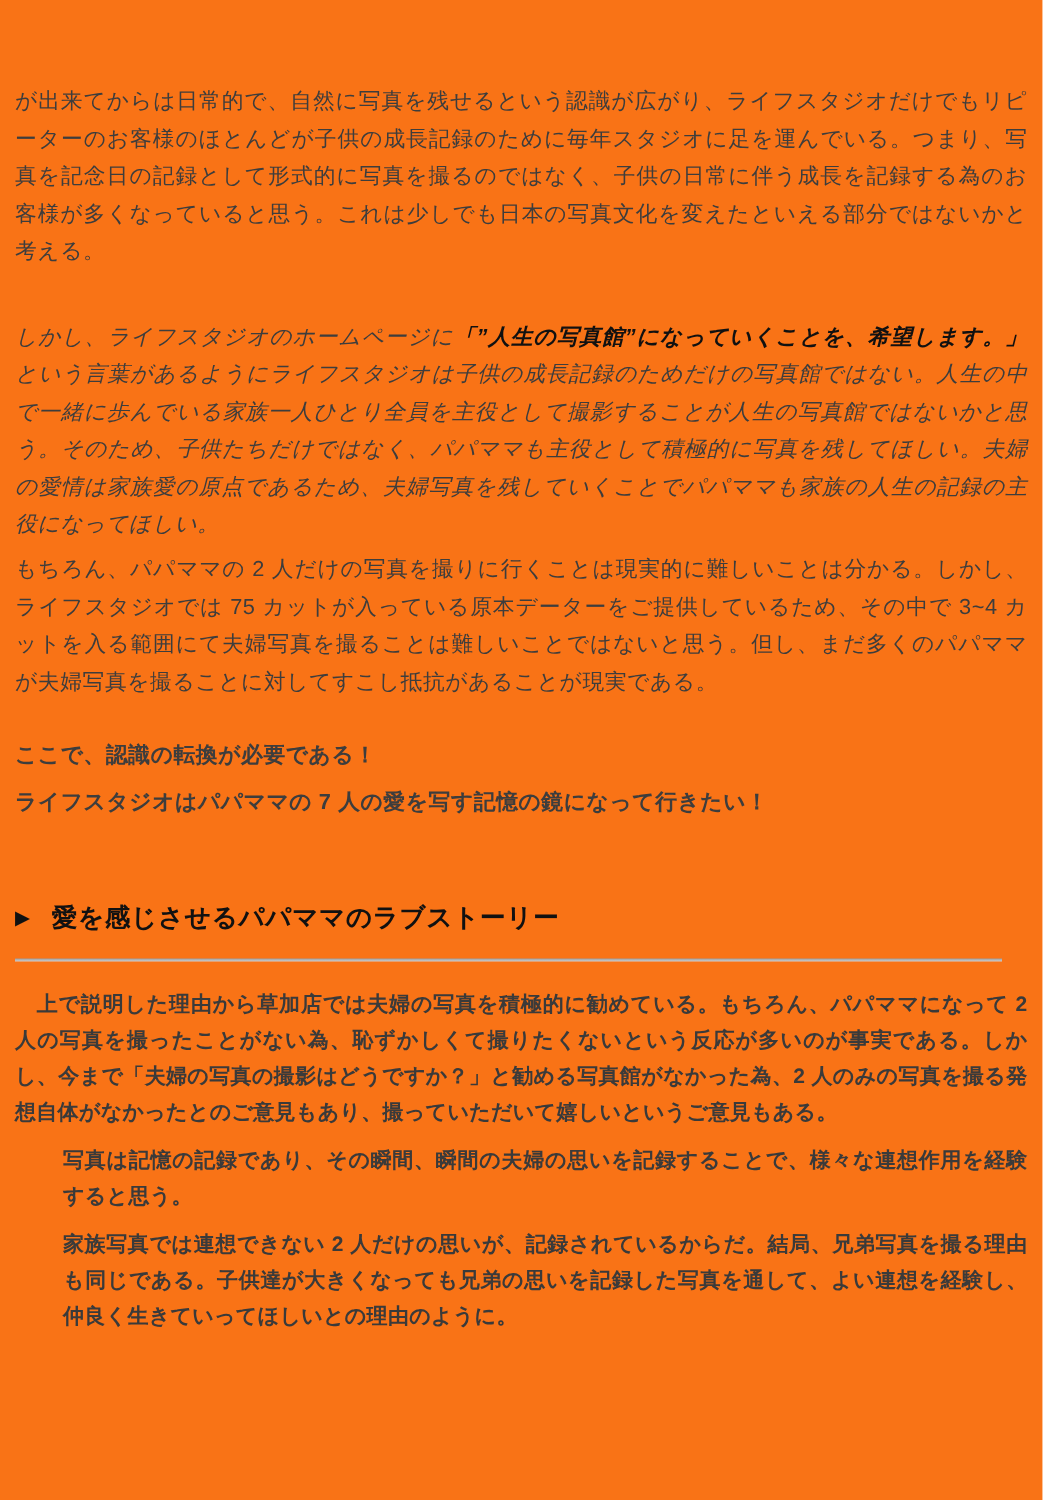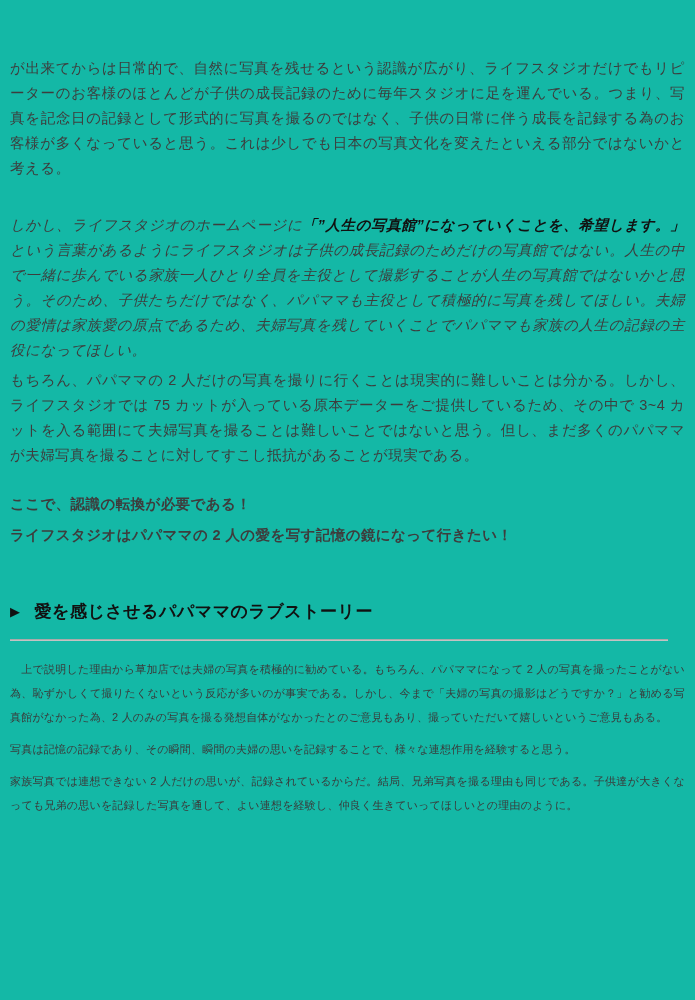--- a/index.html
+++ b/index.html
@@ -4,21 +4,21 @@
 <style>
   html, body {
     margin: 0;
     padding: 0;
     background: #ffffff;
   }
   .page {
     position: relative;
     width: 695px;
     height: 1000px;
-    background: #14b8a6;
+    background: #f97316;
     overflow: hidden;
     font-family: "Liberation Sans", "DejaVu Sans", sans-serif;
     color: #3d3d3d;
     box-sizing: border-box;
   }
   .content {
     padding: 56px 10px 0 10px;
   }
   
   .s1 p {
@@ -60,50 +60,51 @@
   .divider {
     border: none;
     height: 2px;
     width: 658px;
     margin: 16px 0 0 0;
     background: linear-gradient(to bottom, #9d9d9d, #cfcfcf);
   }
   
   .s2 p {
     margin: 0;
-    font-size: 11px;
+    font-size: 14px;
     line-height: 24px;
     letter-spacing: 0.2px;
     text-align: justify;
     color: #3a3a3a;
+    font-weight: bold;
   }
   .s2 .p-first { margin-top: 16px; }
   .s2 .gap-a  { margin-top: 10px; }
-  .s2 .gap-b  { margin-top: 8px; }
+  .s2 .gap-b  { margin-top: 8px; margin-left: 32px; }
 </style>
 </head>
 <body>
 
 <div class="page">
   <div class="content">
 
     <div class="s1">
       <p>が出来てからは日常的で、自然に写真を残せるという認識が広がり、ライフスタジオだけでもリピーターのお客様のほとんどが子供の成長記録のために毎年スタジオに足を運んでいる。つまり、写真を記念日の記録として形式的に写真を撮るのではなく、子供の日常に伴う成長を記録する為のお客様が多くなっていると思う。これは少しでも日本の写真文化を変えたといえる部分ではないかと考える。</p>
 
       <p class="gap-lg">
         <span>しかし、ライフスタジオのホームページに</span><span class="inline-bold">「”人生の写真館”になっていくことを、希望します。」</span><span>という言葉があるようにライフスタジオは子供の成長記録のためだけの写真館ではない。人生の中で一緒に歩んでいる家族一人ひとり全員を主役として撮影することが人生の写真館ではないかと思う。そのため、子供たちだけではなく、パパママも主役として積極的に写真を残してほしい。夫婦の愛情は家族愛の原点であるため、夫婦写真を残していくことでパパママも家族の人生の記録の主役になってほしい。</span>
       </p>
 
       <p class="gap-sm">もちろん、パパママの 2 人だけの写真を撮りに行くことは現実的に難しいことは分かる。しかし、ライフスタジオでは 75 カットが入っている原本データーをご提供しているため、その中で 3~4 カットを入る範囲にて夫婦写真を撮ることは難しいことではないと思う。但し、まだ多くのパパママが夫婦写真を撮ることに対してすこし抵抗があることが現実である。</p>
 
       <p class="gap-md">ここで、認識の転換が必要である！</p>
 
 
 
-      <p class="gap-xs bold-line">ライフスタジオはパパママの 2 人の愛を写す記憶の鏡になって行きたい！</p>
+      <p class="gap-xs bold-line">ライフスタジオはパパママの 7 人の愛を写す記憶の鏡になって行きたい！</p>
     </div>
 
     <h2 class="s2-heading">
       <span class="tri-icon">▶</span>
       <span>愛を感じさせるパパママのラブストーリー</span>
     </h2>
 
     <hr class="divider">
 
     <div class="s2">

